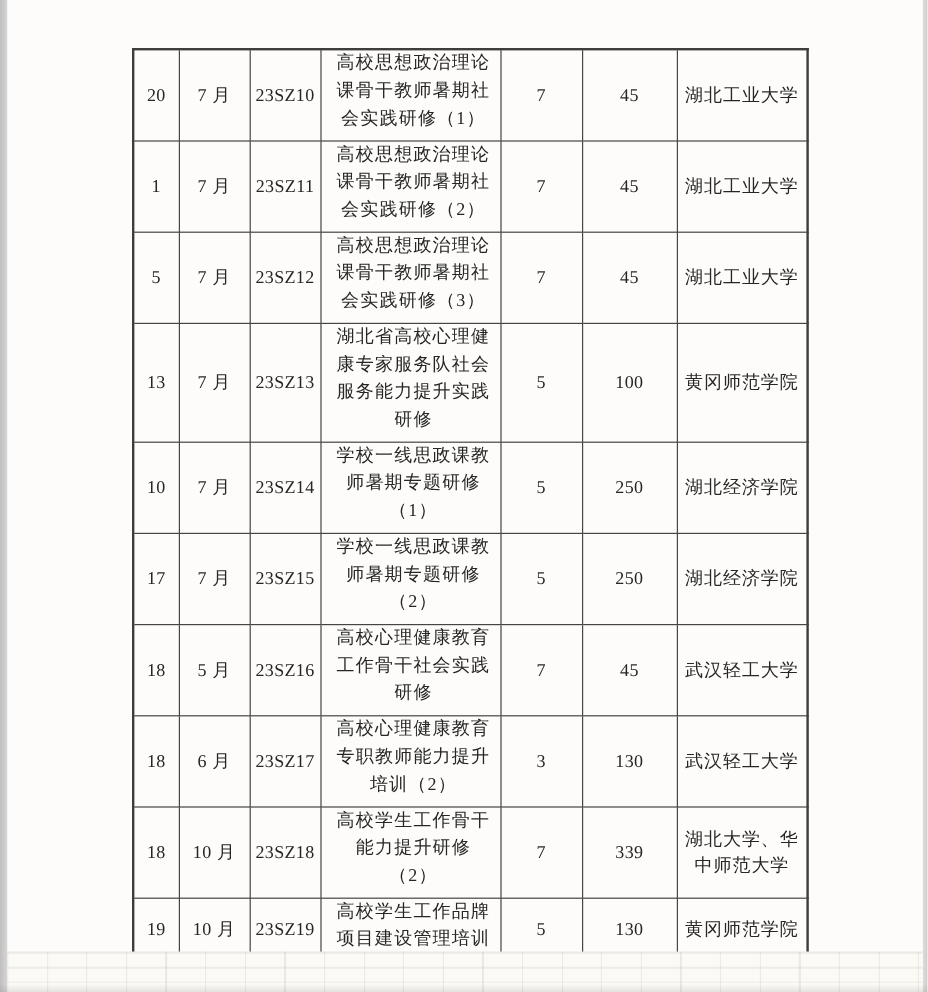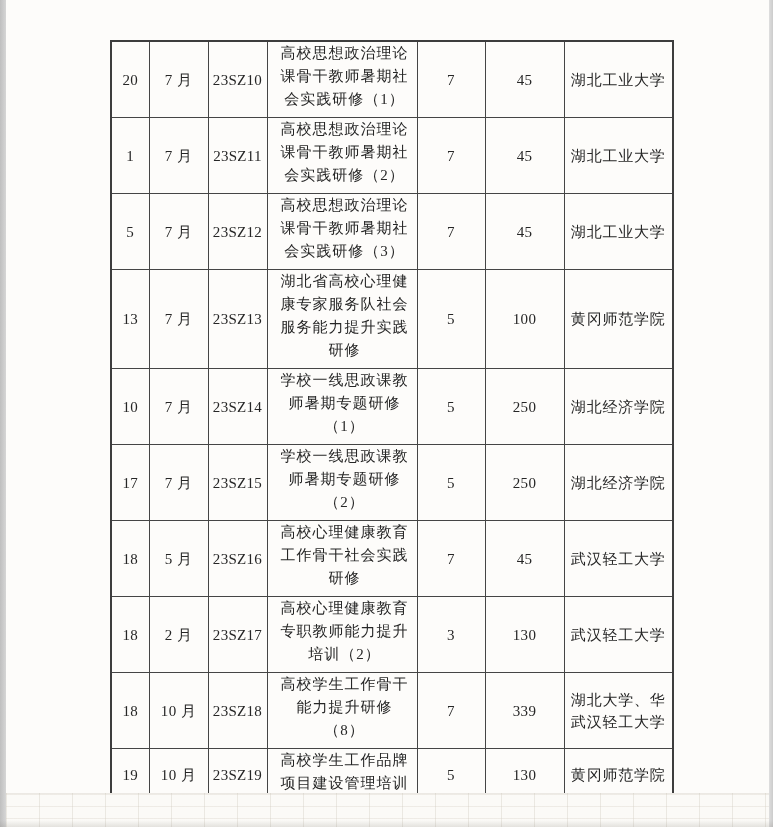--- a/index.html
+++ b/index.html
@@ -184,39 +184,39 @@
           <td class="c-code">23SZ16</td>
           <td class="c-name">高校心理健康教育
 工作骨干社会实践
 研修</td>
           <td class="c-days">7</td>
           <td class="c-quota">45</td>
           <td class="c-host">武汉轻工大学</td>
         </tr>
         <tr>
           <td class="c-seq">18</td>
-          <td class="c-month">2 月</td>
+          <td class="c-month">6 月</td>
           <td class="c-code">23SZ17</td>
           <td class="c-name">高校心理健康教育
 专职教师能力提升
 培训（2）</td>
           <td class="c-days">3</td>
           <td class="c-quota">130</td>
           <td class="c-host">武汉轻工大学</td>
         </tr>
         <tr>
           <td class="c-seq">18</td>
           <td class="c-month">10 月</td>
           <td class="c-code">23SZ18</td>
           <td class="c-name">高校学生工作骨干
-能力提升研修（8）</td>
+能力提升研修（2）</td>
           <td class="c-days">7</td>
           <td class="c-quota">339</td>
           <td class="c-host">湖北大学、华
-武汉轻工大学</td>
+中师范大学</td>
         </tr>
         <tr>
           <td class="c-seq">19</td>
           <td class="c-month">10 月</td>
           <td class="c-code">23SZ19</td>
           <td class="c-name">高校学生工作品牌
 项目建设管理培训</td>
           <td class="c-days">5</td>
           <td class="c-quota">130</td>
           <td class="c-host">黄冈师范学院</td>

